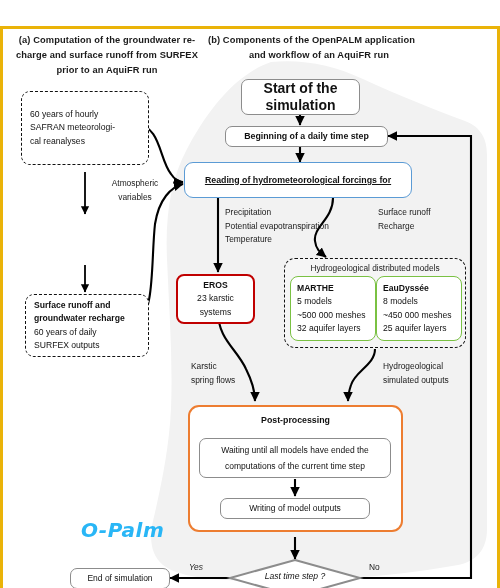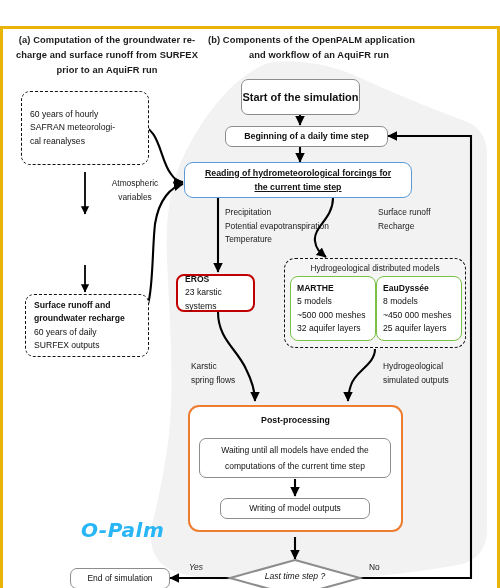--- a/index.html
+++ b/index.html
@@ -189,45 +189,44 @@
   </div>
 
 
   <div class="abs node dashed" style="left:22px;top:265px;width:124px;height:63px;">
     <div class="b">Surface runoff and</div>
     <div class="b">groundwater recharge</div>
     <div>60 years of daily</div>
     <div>SURFEX outputs</div>
   </div>
 
-  <div class="abs node gray" style="left:238px;top:50px;width:119px;height:36px;line-height:17px;font-size:11px;">
+  <div class="abs node gray" style="left:238px;top:50px;width:119px;height:36px;line-height:17px;font-size:14px;">
     <div>Start of the simulation</div>
   </div>
 
   <div class="abs node gray" style="left:222px;top:97px;width:163px;height:21px;line-height:17px;font-size:8.8px;">
     <div>Beginning of a daily time step</div>
   </div>
 
   <div class="abs node blue" style="left:181px;top:133px;width:228px;height:36px;line-height:14.5px;text-decoration:underline;">
     <div>Reading of hydrometeorological  forcings for</div>
-    <div>the current time step</div>
   </div>
 
   <div class="lbl" style="left:222px;top:177px;">
     <span>Precipitation</span><br>
     <span>Potential evapotranspiration</span><br>
     <span>Temperature</span>
   </div>
 
   <div class="lbl" style="left:375px;top:177px;">
     <span>Surface runoff</span><br>
     <span>Recharge</span>
   </div>
 
-  <div class="abs node red" style="left:173px;top:245px;width:79px;height:38px;">
+  <div class="abs node red" style="left:173px;top:245px;width:79px;height:50px;text-align:center;">
     <div class="b">EROS</div>
     <div>23 karstic systems</div>
   </div>
 
   <div class="abs dash-group" style="left:281px;top:229px;width:182px;height:90px;">
     <div style="text-align:center;font-size:8.3px;color:#1a1a1a;margin-top:4px;">Hydrogeological distributed models</div>
   </div>
 
   <div class="abs node green" style="left:287px;top:247px;width:86px;height:65px;">
     <div class="b">MARTHE</div>

